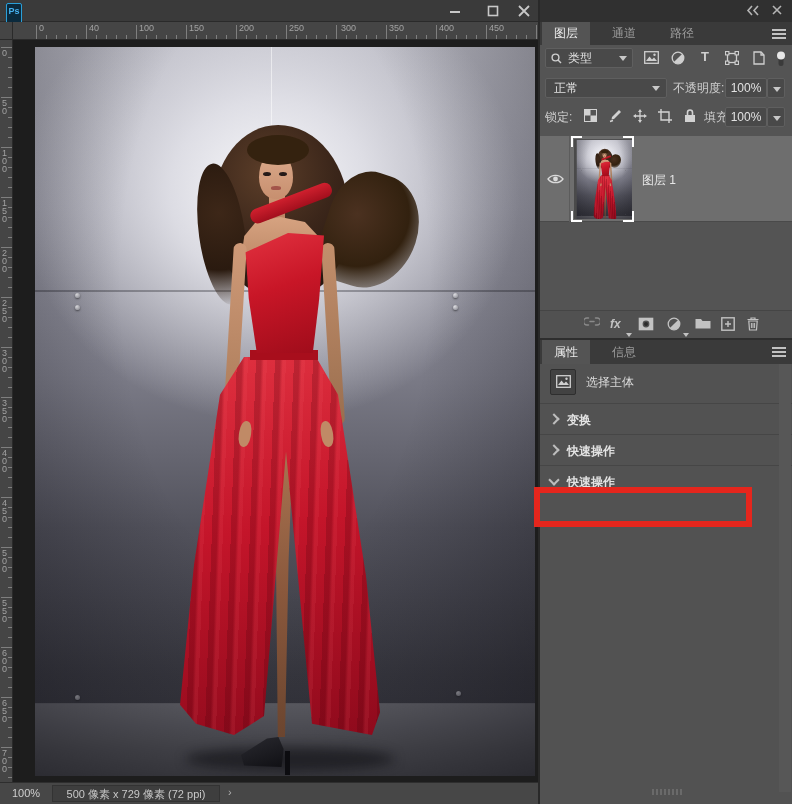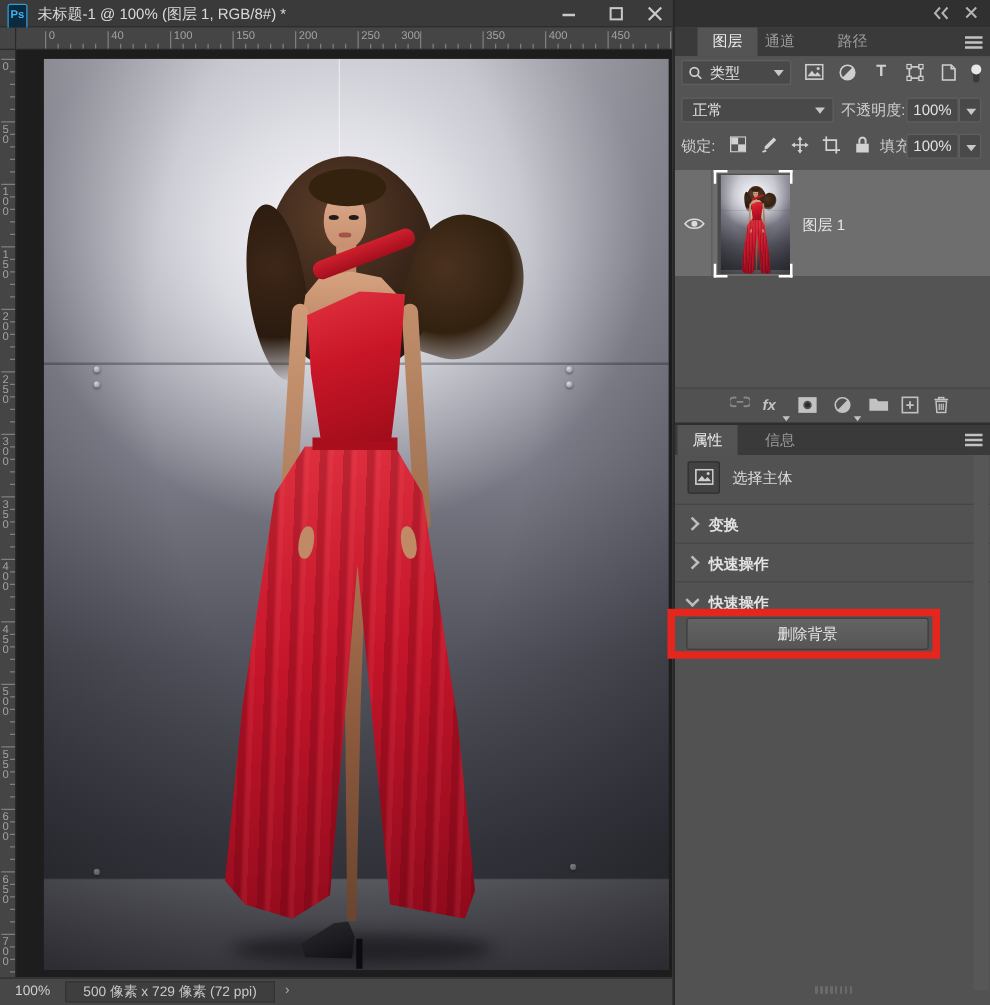--- a/index.html
+++ b/index.html
@@ -153,21 +153,20 @@
 
   svg { display:inline-block; vertical-align:top; }
 </style>
 </head>
 <body>
 
 <div id="doc-window">
 
   <div id="titlebar">
     <div id="ps-logo">Ps</div>
-    <div id="title-text">未标题-1 @ 100% (图层 1, RGB/8#) *</div>
     <div class="winbtn" id="btn-min">
       <svg width="12" height="12" viewBox="0 0 12 12">
           <rect x="1" y="6" width="10" height="2" fill="#c8c8c8"></rect>
         </svg>
     </div>
     <div class="winbtn" id="btn-max">
       <svg width="12" height="12" viewBox="0 0 12 12">
           <rect x="1.5" y="1.5" width="9" height="9" fill="none" stroke="#c8c8c8" stroke-width="1.6"></rect>
         </svg>
     </div>
@@ -230,21 +229,21 @@
       <div class="htick minor" style="left: 493px;"></div>
       <div class="htick minor" style="left: 503px;"></div>
       <div class="htick minor" style="left: 513px;"></div>
       <div class="htick major" style="left: 523px;"></div>
       <div class="hlab" style="left: 26px;">0</div>
       <div class="hlab" style="left: 76px;">40</div>
       <div class="hlab" style="left: 126px;">100</div>
       <div class="hlab" style="left: 176px;">150</div>
       <div class="hlab" style="left: 226px;">200</div>
       <div class="hlab" style="left: 276px;">250</div>
-      <div class="hlab" style="left: 308px;">300</div>
+      <div class="hlab" style="left: 328px;">300</div>
       <div class="hlab" style="left: 376px;">350</div>
       <div class="hlab" style="left: 426px;">400</div>
       <div class="hlab" style="left: 476px;">450</div>
     </div>
   <div id="vruler">
       <div class="vtick major" style="top: 7px;"></div>
       <div class="vtick minor" style="top: 17px;"></div>
       <div class="vtick minor" style="top: 27px;"></div>
       <div class="vtick minor" style="top: 37px;"></div>
       <div class="vtick minor" style="top: 47px;"></div>
@@ -416,21 +415,21 @@
         </svg>
     </span>
     <span class="ic" id="panelclose-ic">
       <svg width="10" height="10" viewBox="0 0 10 10">
           <path d="M1 1 L9 9 M9 1 L1 9" stroke="#b5b5b5" stroke-width="1.6"></path>
         </svg>
     </span>
   </div>
 
   <div class="tabbar" id="layers-tabbar">
-    <div class="tab active" style="left:2px;margin-left:16px;">图层</div>
+    <div class="tab active" style="left:2px;">图层</div>
     <div class="tab" style="left:60px;">通道</div>
     <div class="tab" style="left:118px;">路径</div>
     <div class="menu-ic"></div>
   </div>
 
   <div id="layers-body">
 
     <div id="search-box" class="field">
       <svg width="11" height="11" viewBox="0 0 11 11" style="position:absolute;left:5px;top:4px;">
         <circle cx="4.5" cy="4.5" r="3.4" fill="none" stroke="#cfcfcf" stroke-width="1.4"></circle>
@@ -650,20 +649,19 @@
     </div>
     <div class="section" id="sec-align">
       <span class="sec-chev right"></span>
       <span class="sec-label">快速操作</span>
     </div>
     <div class="section" id="sec-quick">
       <span class="sec-chev down"></span>
       <span class="sec-label">快速操作</span>
     </div>
 
-    <div class="qa-btn" id="qa-remove-bg">删除背景</div>
 
     <div id="gripper"></div>
   </div>
   <div id="scroll-track"></div>
 </div>
 
 <div id="red-annotation"></div>
 
 </body></html>

